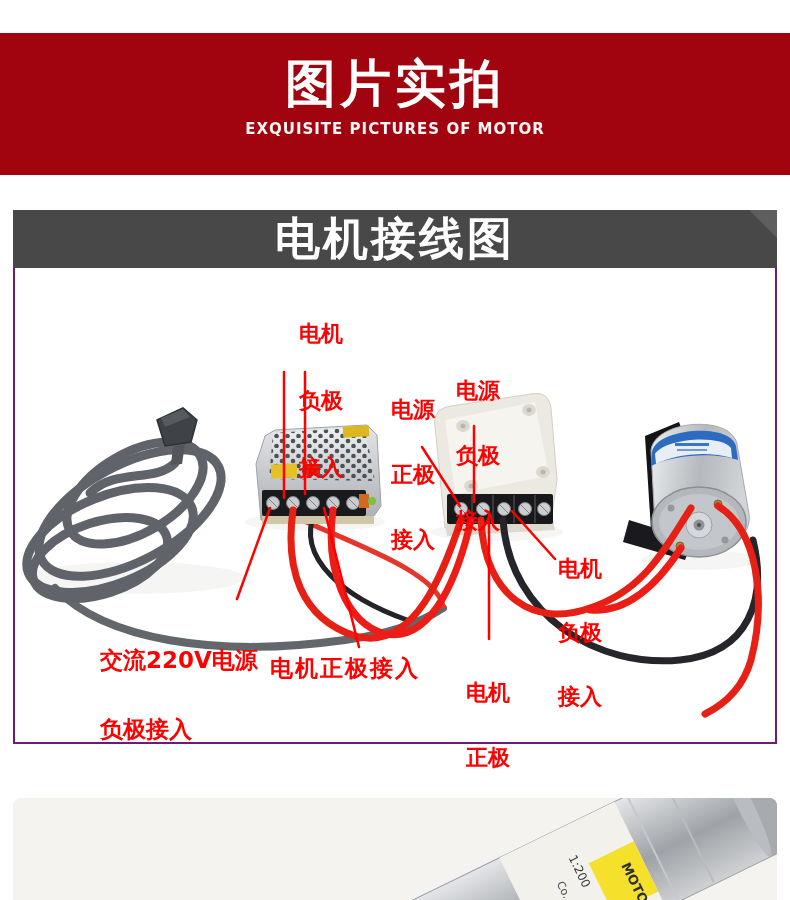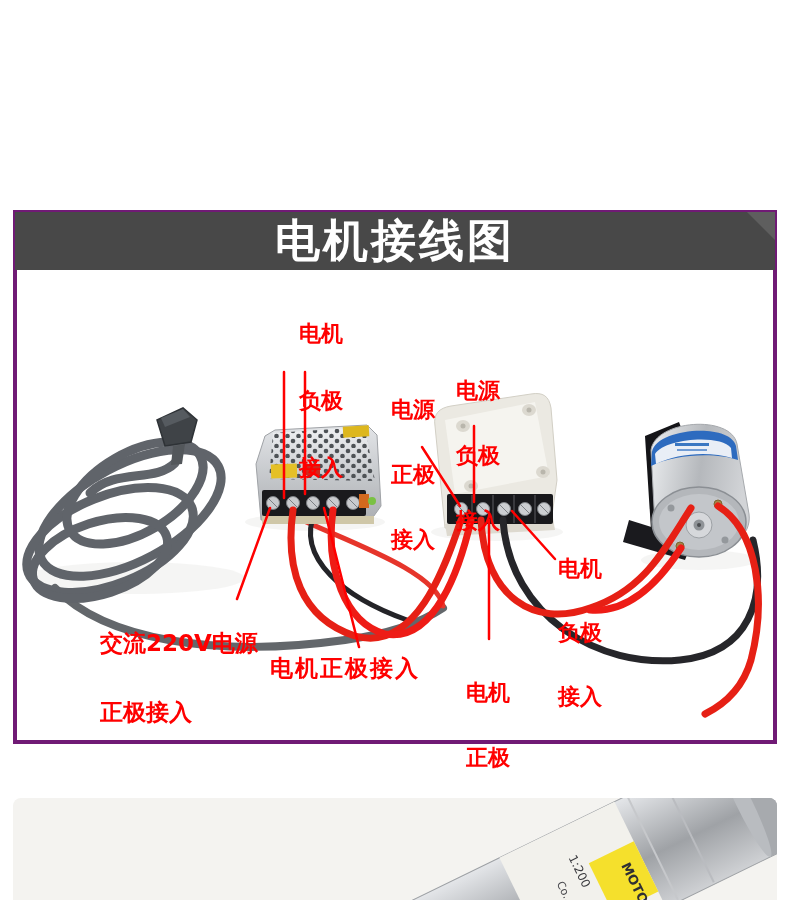--- a/index.html
+++ b/index.html
@@ -8,52 +8,56 @@
   .page{position:relative;width:790px;height:900px;background:#ffffff;}
 
   
   .banner{position:absolute;left:0;top:33px;width:790px;height:142px;
           background:#a2040f;color:#ffffff;text-align:center;}
   .banner-title{margin-top:24px;font-size:51px;font-weight:bold;letter-spacing:4px;line-height:54px;}
   .banner-subtitle{margin-top:9px;font-size:15px;font-weight:bold;letter-spacing:1px;opacity:.96;}
 
   
   .wiring-panel{position:absolute;left:13px;top:210px;width:764px;height:534px;
-                box-sizing:border-box;border:4px solid #701a75;background:#ffffff;}
+                box-sizing:border-box;border:2px solid #701a75;background:#ffffff;}
   .panel-header{position:relative;margin:-2px -2px 0 -2px;height:58px;background:#484848;
                 color:#ffffff;text-align:center;overflow:hidden;}
   .panel-header .title{font-size:45px;font-weight:bold;letter-spacing:3px;line-height:58px;}
   .corner-fold{position:absolute;right:0;top:0;width:0;height:0;
                border-style:solid;border-width:0 28px 28px 0;
                border-color:transparent #5e5e5e transparent transparent;}
 
   .photo-svg{position:absolute;left:15px;top:268px;width:760px;height:474px;}
 
   
   .anno{position:absolute;color:#ff0000;font-weight:bold;}
   .anno .ln{display:block;margin-top:36px;}
   #anno-ac22v{left:146px;top:311px;width:146px;text-align:right;font-size:22px;line-height:31px;}
   #anno-motor-neg-top{left:296px;top:282px;width:50px;text-align:center;font-size:22px;line-height:31px;}
   #anno-psu-pos{left:388px;top:359px;width:50px;text-align:center;font-size:22px;line-height:29px;}
   #anno-psu-neg{left:453px;top:340px;width:50px;text-align:center;font-size:22px;line-height:29px;}
   #anno-motor-neg-right{left:554px;top:519px;width:52px;text-align:center;font-size:22px;line-height:28px;}
-  #anno-ac220v{left:100px;top:591px;font-size:23px;line-height:33px;text-align:left;}
+  #anno-ac220v{left:100px;top:608px;font-size:23px;line-height:33px;text-align:left;}
   #anno-motor-pos-center{left:260px;top:617px;width:170px;text-align:center;font-size:23px;letter-spacing:2px;}
   #anno-motor-pos-right{left:462px;top:642px;width:52px;text-align:center;font-size:22px;line-height:29px;}
 
   
   .photo-panel{position:absolute;left:13px;top:798px;width:764px;height:102px;
                background:#f4f3f0;border-radius:8px 8px 0 0;overflow:hidden;}
   .photo-panel svg{position:absolute;left:0;top:0;}
 </style>
 </head>
 <body>
 
 <div class="page">
 
+  <div class="banner">
+    <div class="banner-title">图片实拍</div>
+    <div class="banner-subtitle">EXQUISITE PICTURES OF MOTOR</div>
+  </div>
 
   <div class="wiring-panel">
     <div class="panel-header">
       <div class="title">电机接线图</div>
       <span class="corner-fold"></span>
     </div>
   </div>
 
   <svg class="photo-svg" viewBox="0 0 760 474">
     <defs>
@@ -217,21 +221,21 @@
     <span class="ln">负极</span>
     <span class="ln">接入</span>
   </div>
   <div class="anno" id="anno-motor-neg-right">
     <span class="ln">电机</span>
     <span class="ln">负极</span>
     <span class="ln">接入</span>
   </div>
   <div class="anno" id="anno-ac220v">
     <span class="ln">交流220V电源</span>
-    <span class="ln">正极接入</span>
+    <span class="ln">负极接入</span>
   </div>
   <div class="anno" id="anno-motor-pos-center">
     <span class="ln">电机正极接入</span>
   </div>
   <div class="anno" id="anno-motor-pos-right">
     <span class="ln">电机</span>
     <span class="ln">正极</span>
     <span class="ln">接入</span>
   </div>
 

